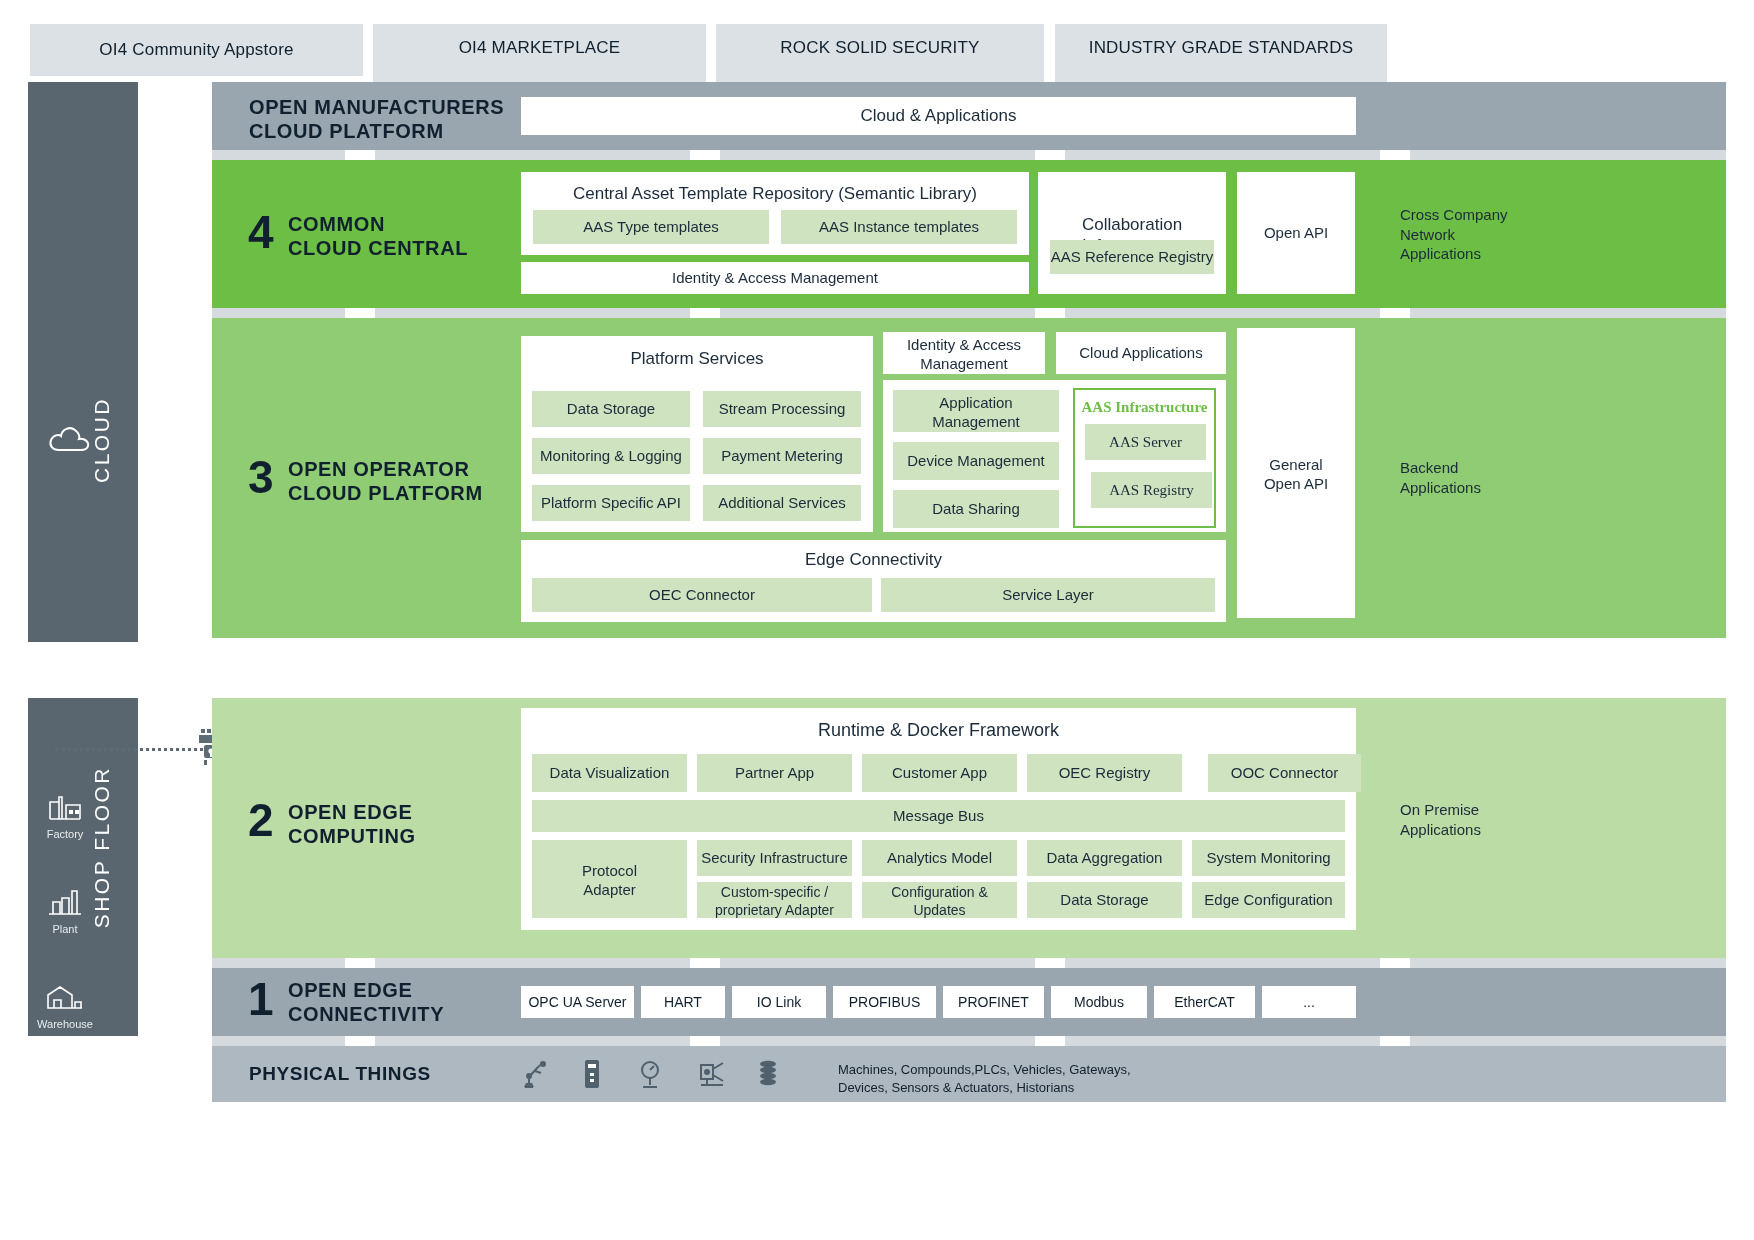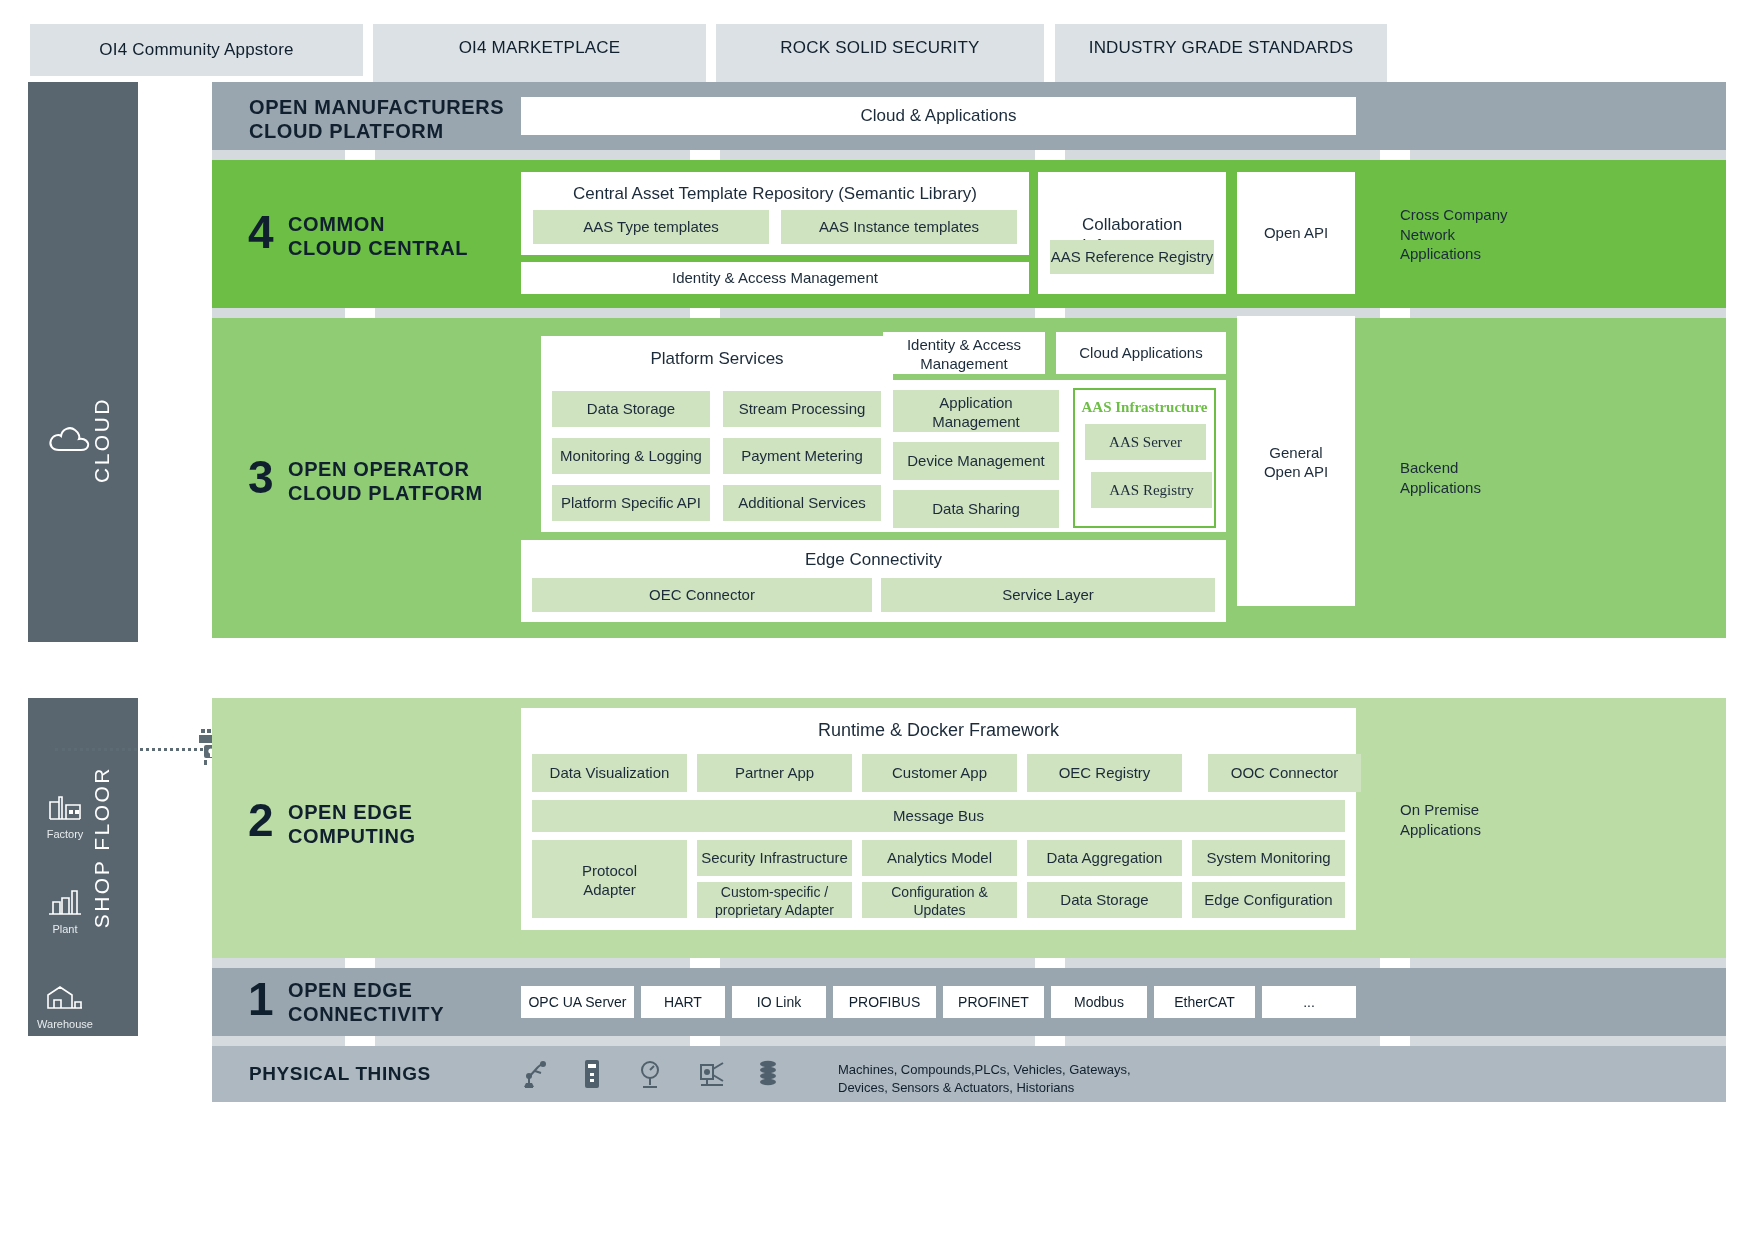--- a/index.html
+++ b/index.html
@@ -194,21 +194,21 @@
 
   <div class="band-g3 abs" style="left:212px; top:318px; width:1514px; height:320px;"></div>
   <div class="abs" style="left:248px; top:450px;">
     <span class="secnum">3</span>
   </div>
   <div class="abs" style="left:288px; top:457px; width:230px;">
     <div class="sectitle">OPEN OPERATOR</div>
     <div class="sectitle">CLOUD PLATFORM</div>
   </div>
 
-  <div class="wbox abs" style="left:521px; top:336px; width:352px; height:196px; display:block;margin-left:20px;">
+  <div class="wbox abs" style="left:521px; top:336px; width:352px; height:196px; display:block;">
     <div class="boxtitle" style="text-align:center; padding-top:12px;">Platform Services</div>
     <div class="gbox abs" style="left:11px; top:55px; width:158px; height:36px;">
       <span>Data Storage</span>
     </div>
     <div class="gbox abs" style="left:182px; top:55px; width:158px; height:36px;">
       <span>Stream Processing</span>
     </div>
     <div class="gbox abs" style="left:11px; top:102px; width:158px; height:36px;">
       <span>Monitoring &amp;  Logging</span>
     </div>
@@ -258,21 +258,21 @@
   <div class="wbox abs" style="left:521px; top:540px; width:705px; height:82px; display:block;">
     <div class="boxtitle" style="text-align:center; padding-top:9px;">Edge Connectivity</div>
     <div class="gbox abs" style="left:11px; top:38px; width:340px; height:34px;">
       <span>OEC Connector</span>
     </div>
     <div class="gbox abs" style="left:360px; top:38px; width:334px; height:34px;">
       <span>Service Layer</span>
     </div>
   </div>
 
-  <div class="wbox abs" style="left:1237px; top:316px; width:118px; height:290px; display:block;">
+  <div class="wbox abs" style="left:1237px; top:328px; width:118px; height:290px; display:block;">
     <div style="text-align:center; font-size:15px; margin-top:128px;">General</div>
     <div style="text-align:center; font-size:15px;">Open API</div>
   </div>
 
   <div class="abs" style="left:1400px; top:458px; width:160px;">
     <div class="sidelabel-txt">Backend</div>
     <div class="sidelabel-txt">Applications</div>
   </div>
 
   <div class="band-lgrey abs" style="left:373px; top:722px; width:333px; height:50px;"></div>

